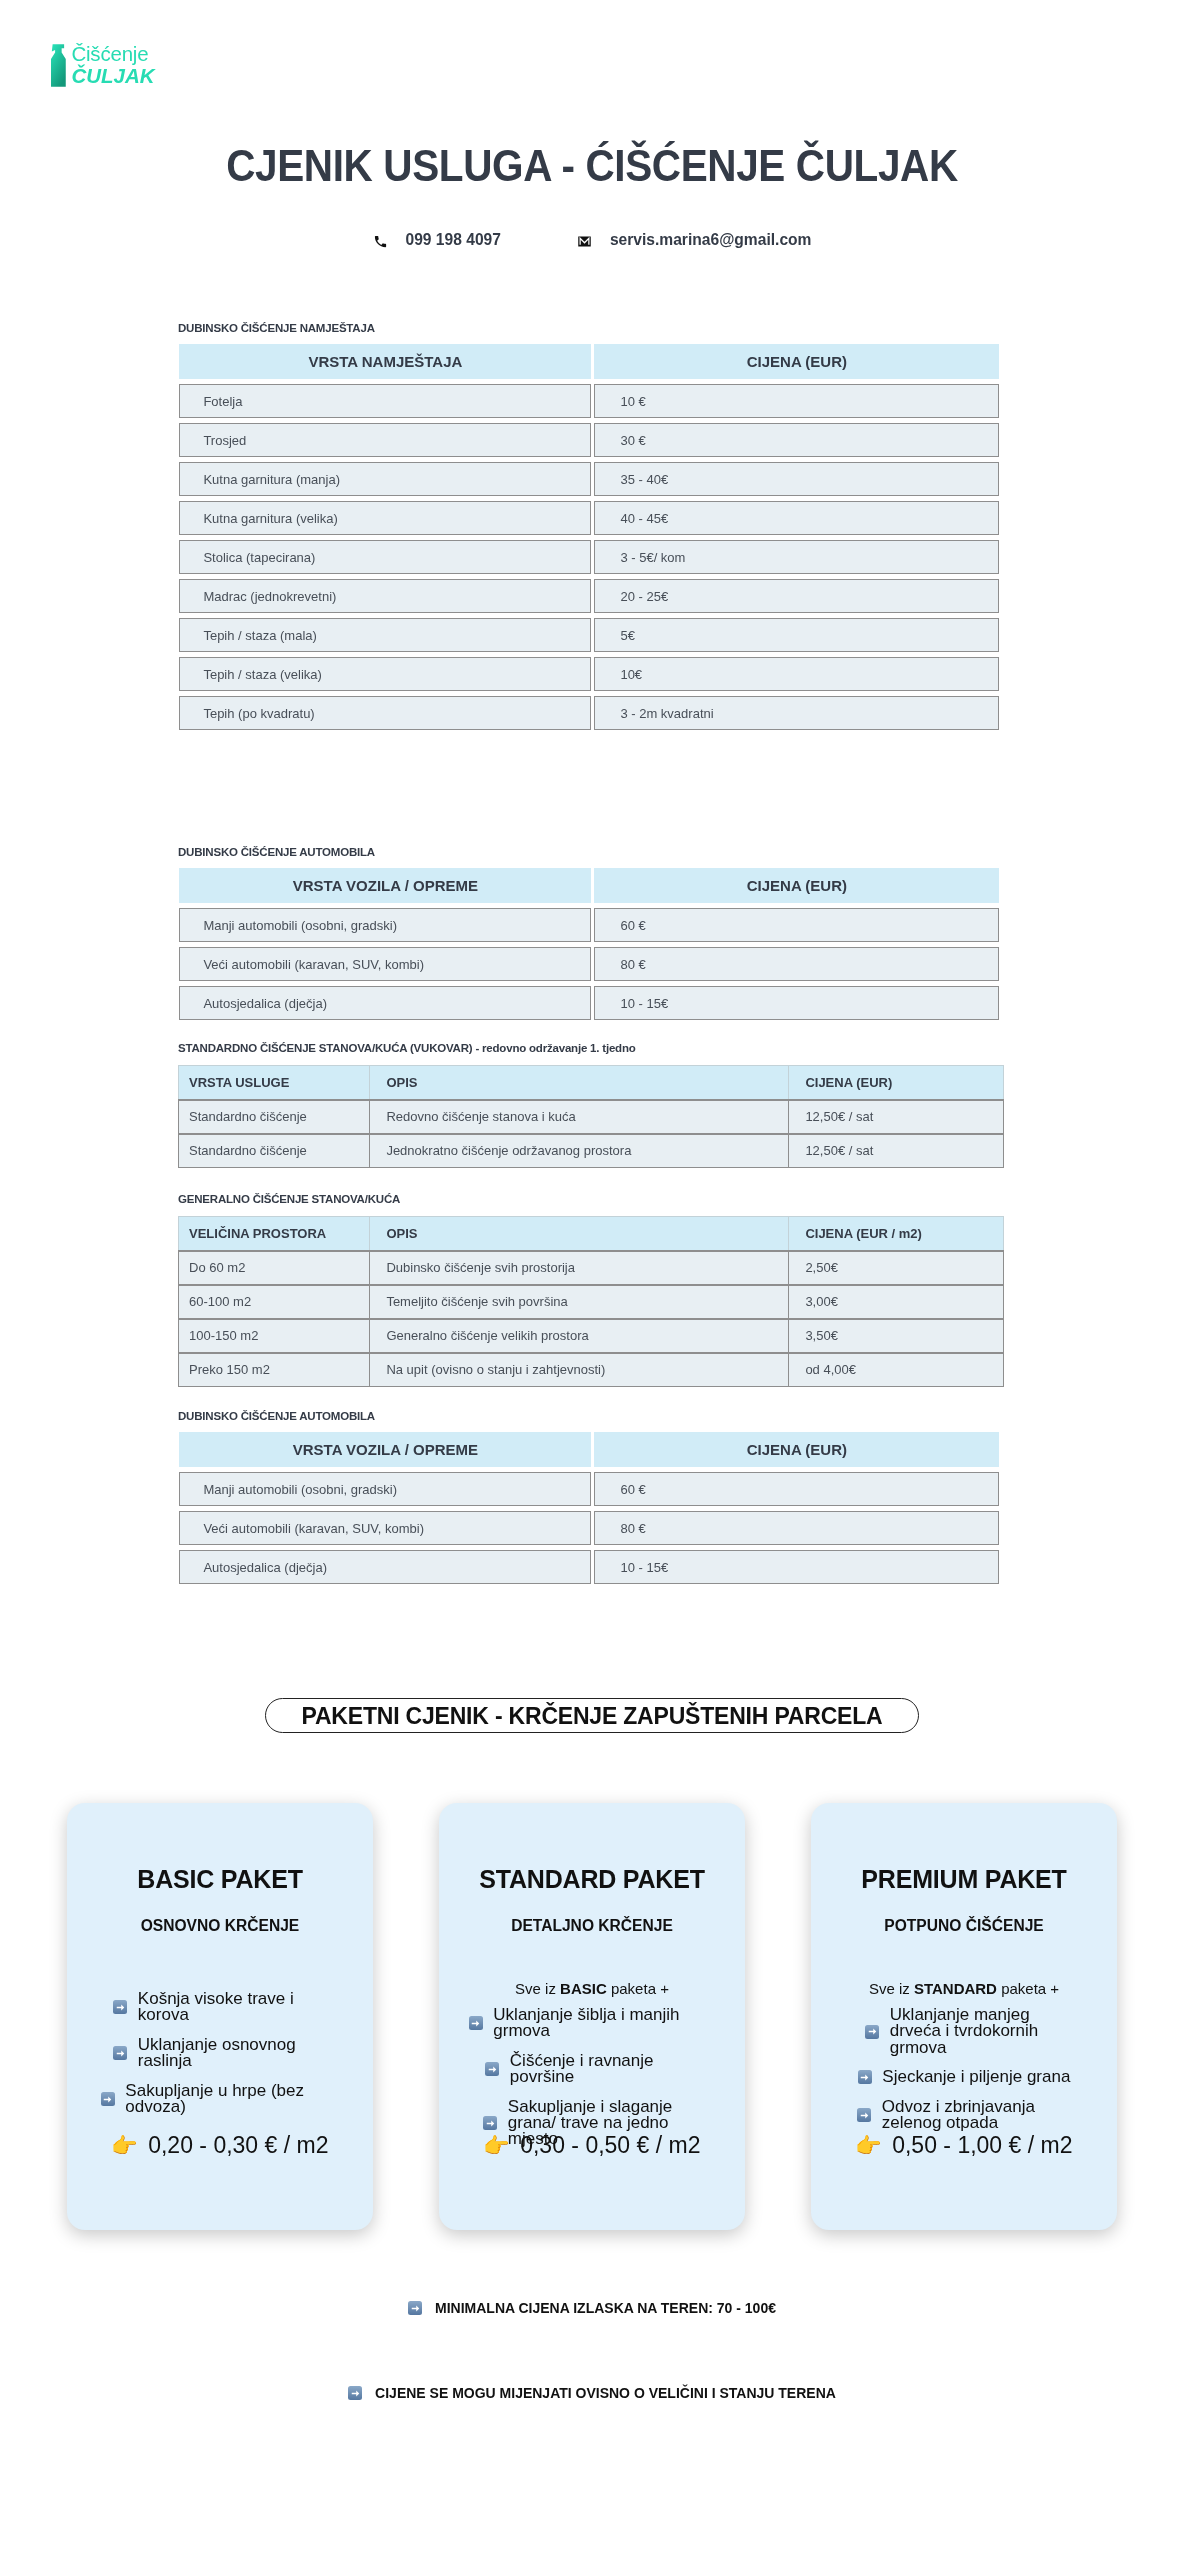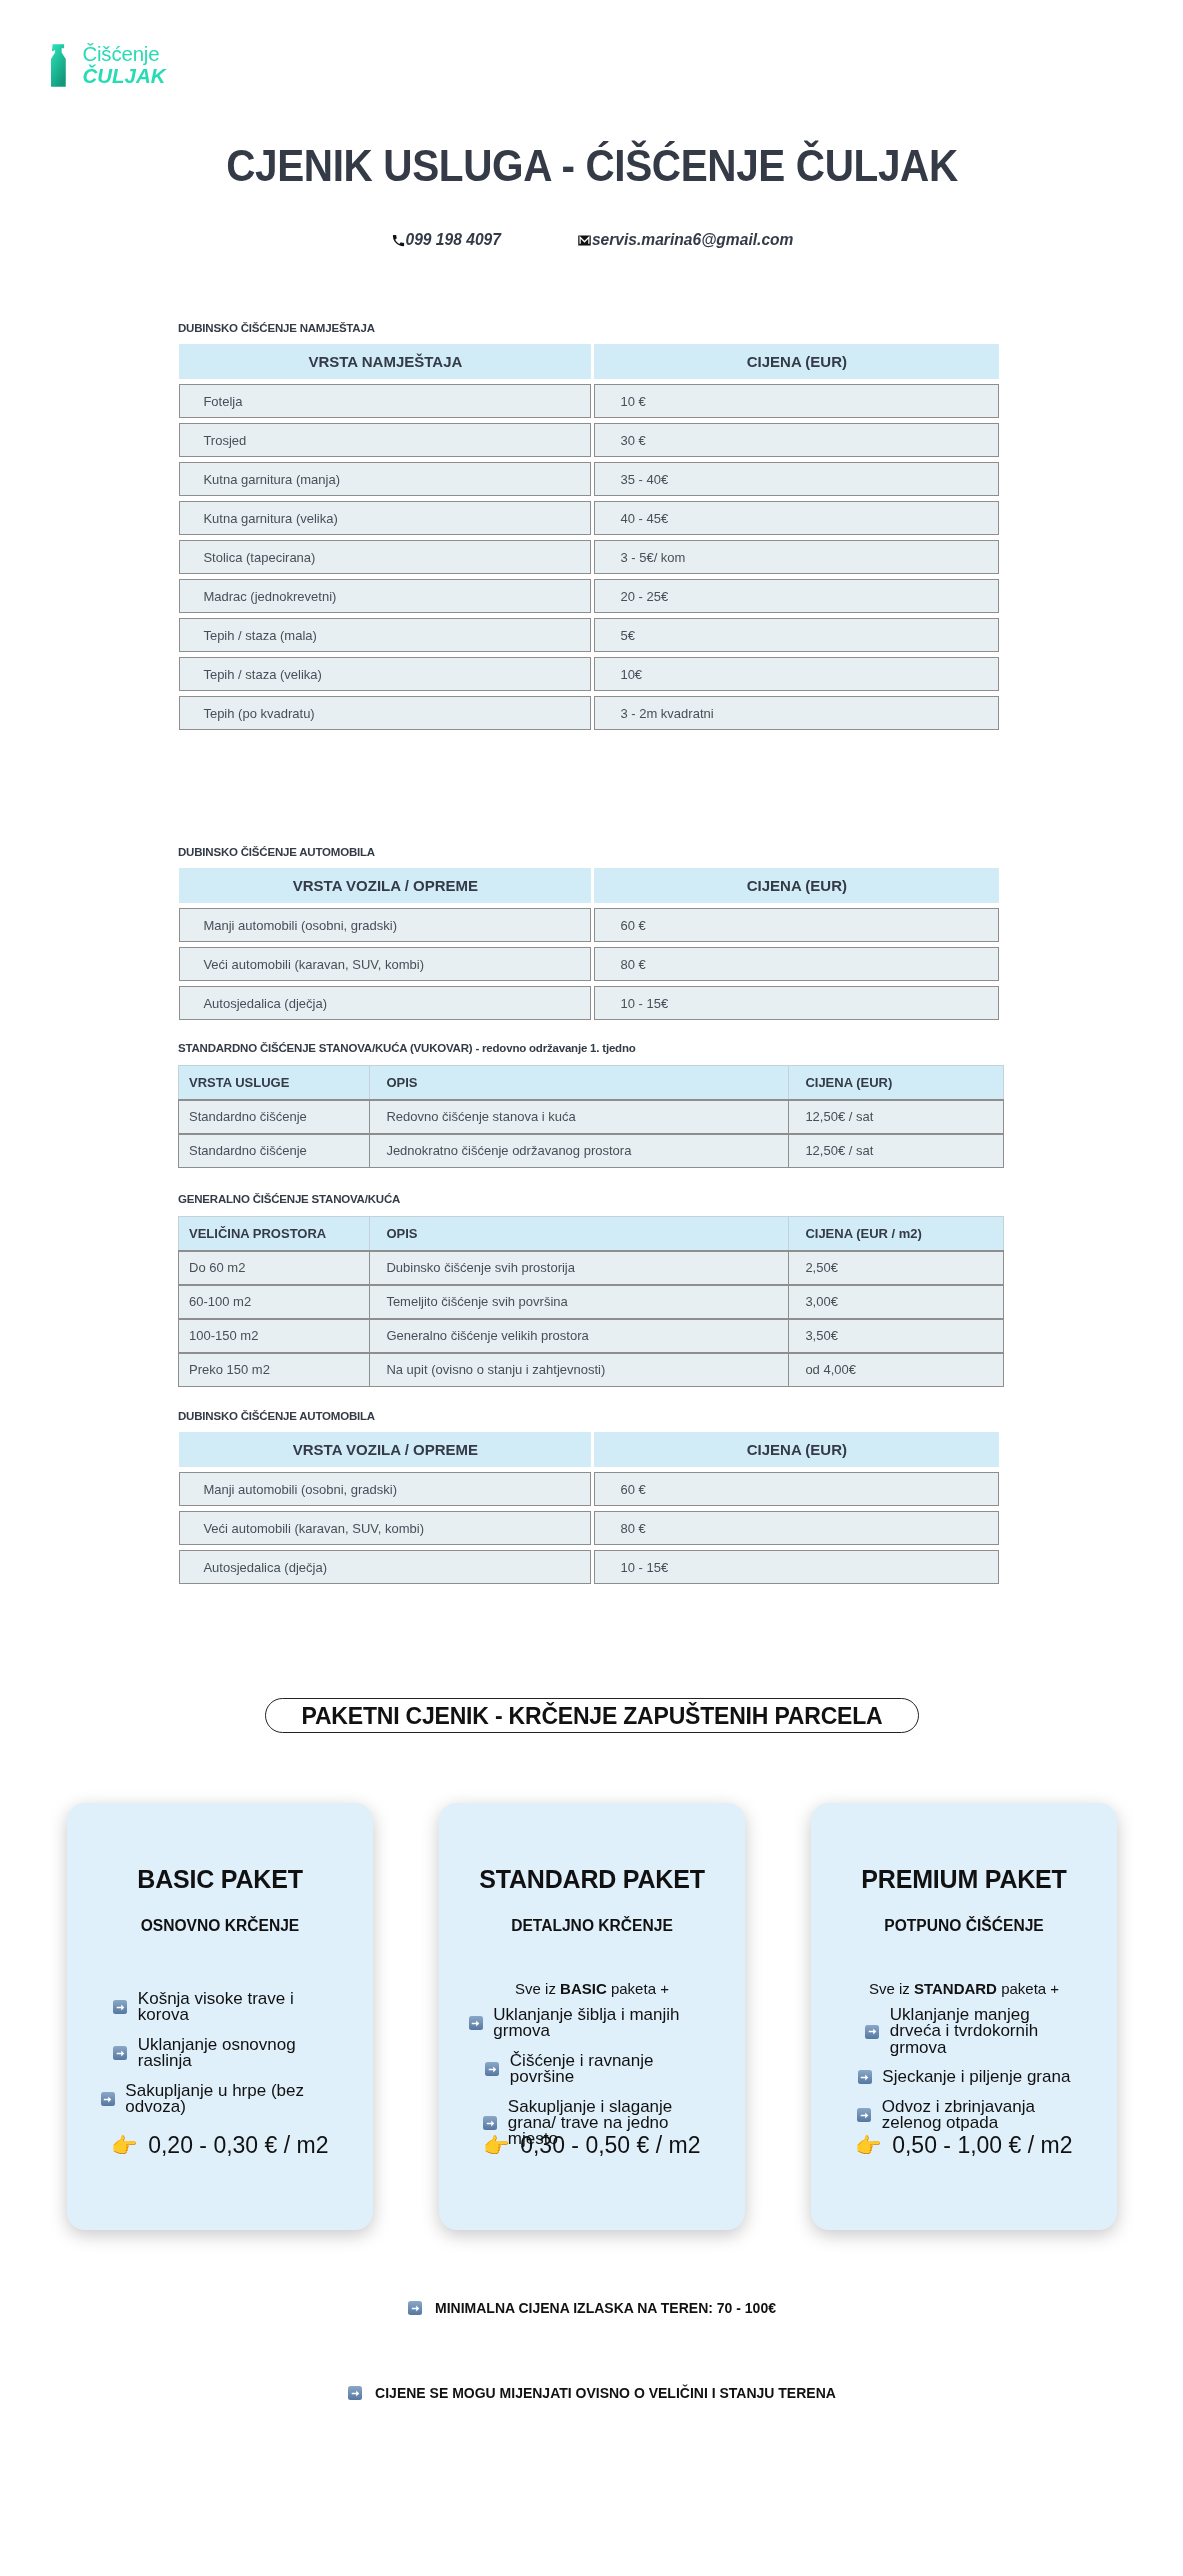--- a/index.html
+++ b/index.html
@@ -1,28 +1,28 @@
 <!DOCTYPE html>
 <html style="font-size:13px"><head>
 <meta charset="utf-8">
 <style>
   * { box-sizing: border-box; margin: 0; padding: 0; }
   html, body { width: 1184px; background: #ffffff; }
   body { font-family: "Liberation Sans", sans-serif; color: #3a3f47; position: relative; height: 2576px; overflow: hidden; }
 
-  .logo { position: absolute; left: 51px; top: 44px; display: flex; align-items: center; gap: 15px; }
+  .logo { position: absolute; left: 51px; top: 44px; display: flex; align-items: center; gap: 4px; }
   .logo-icon { width: 16.4px; height: 43px; }
   .logo-text { line-height: 1; }
   .logo-text .l1 { font-size: 20.5px; color: #27dcb3; font-weight: 400; display: block; letter-spacing: -0.2px; }
   .logo-text .l2 { font-size: 20.5px; color: #27dcb3; font-weight: 700; font-style: italic; display: block; margin-top: 1.6px; }
 
   .page-title { position: absolute; top: 141px; left: 0; width: 1184px; text-align: center; font-size: 44px; font-weight: 700; color: #343b47; letter-spacing: -0.4px; transform: scaleX(0.92); }
 
   .contacts { position: absolute; top: 231px; left: 0; width: 1184px; display: flex; justify-content: center; gap: 76px; font-size: 15.6px; font-weight: 700; color: #343b47; }
-  .contact { display: flex; align-items: center; gap: 0; font-style: italic; }
+  .contact { display: flex; align-items: flex-end; gap: 18px; }
   .contact svg { width: 15px; height: 15px; }
 
   .sec { position: absolute; left: 178px; width: 826px; }
   .sec-title { font-size: 11.5px; font-weight: 700; color: #343b47; margin-bottom: 10px; height: 13px; letter-spacing: -0.2px; }
 
   table.t2 { width: 826px; border-collapse: separate; border-spacing: 3.3px 5.8px; margin-left: -1.6px; margin-top: -5.7px; }
   table.t2 th { background: #d1ecf7; height: 35px; font-size: 15px; font-weight: 700; color: #343b47; text-align: center; }
   table.t2 td { background: #e8eff3; height: 34px; border: 1.6px solid #8e8e8e; font-size: 13px; color: #484f58; padding-left: 23px; }
   table.t2 td.p { padding-left: 25px; }
   table.t2 th.c1, table.t2 td.c1 { width: 412px; }

